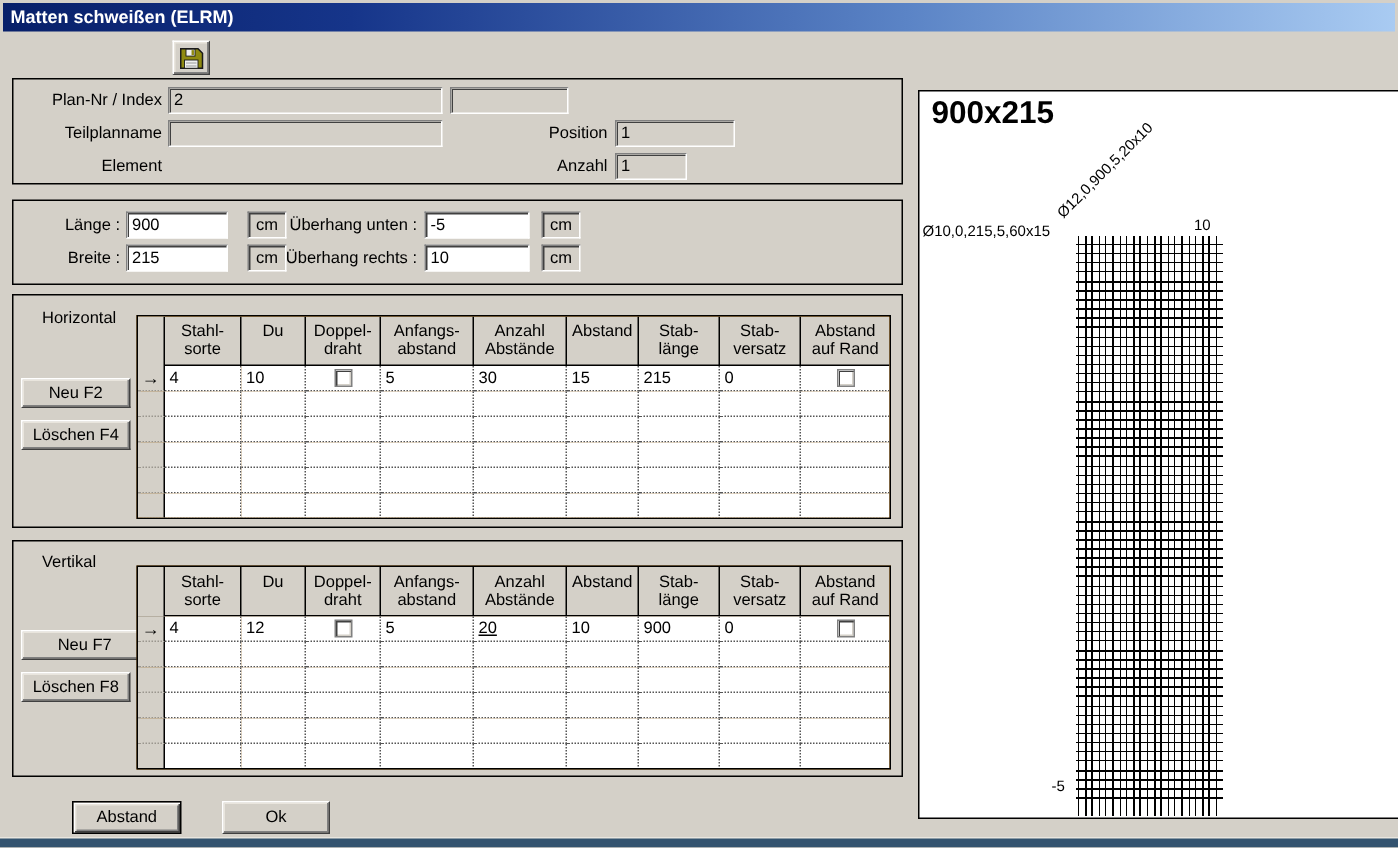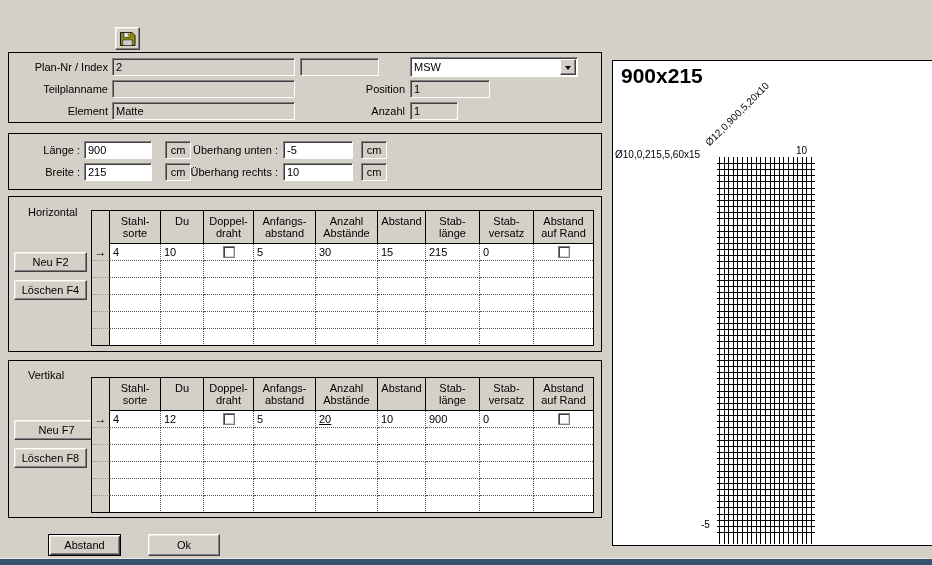--- a/index.html
+++ b/index.html
@@ -75,52 +75,48 @@
   #mesh{position:absolute;left:0;top:0;}
 
   .bottomstrip{position:absolute;left:0;top:558px;width:932px;height:7px;background:#33536f;
     border-top:1px solid #e8e5de;}
 </style>
 </head>
 <body>
 
 <div id="app">
 
+  <div class="titlebar">
+    <span>Matten schweißen (ELRM)</span>
+  </div>
 
   <button class="toolbtn">
     <svg width="17" height="16" viewBox="0 0 17 16">
       <path d="M1.5 1.5 h11.5 l3 3 v10 h-14.5 z" fill="#8f8a10" stroke="#1a1a1a" stroke-width="1"></path>
       <rect x="5" y="1.8" width="6" height="4.6" fill="#efefef" stroke="#1a1a1a" stroke-width="0.6"></rect>
       <rect x="8.7" y="2.4" width="1.6" height="3.4" fill="#8f8a10"></rect>
       <rect x="4" y="9" width="9" height="5.5" fill="#efefef" stroke="#1a1a1a" stroke-width="0.6"></rect>
       <line x1="5" y1="11" x2="12" y2="11" stroke="#999" stroke-width="0.8"></line>
       <line x1="5" y1="13" x2="12" y2="13" stroke="#999" stroke-width="0.8"></line>
     </svg>
   </button>
 
   <div class="groupbox" style="left:8px;top:52px;width:594px;height:71px;"></div>
 
   <div class="lbl r" style="left:8px;top:60px;width:100px;">Plan-Nr / Index</div>
   <div class="field" style="left:112px;top:58px;width:183px;">2</div>
   <div class="field" style="left:300px;top:58px;width:79px;"></div>
 
-  <div class="combo">
-    <span class="val">MSW</span>
-    <span class="drop">
-        <span class="tri"></span>
-      </span>
-  </div>
 
   <div class="lbl r" style="left:8px;top:82px;width:100px;">Teilplanname</div>
   <div class="field" style="left:112px;top:80px;width:183px;"></div>
   <div class="lbl r" style="left:320px;top:82px;width:85px;">Position</div>
   <div class="field" style="left:410px;top:80px;width:80px;">1</div>
 
   <div class="lbl r" style="left:8px;top:104px;width:100px;">Element</div>
-  <div class="field" style="left:112px;top:102px;width:183px;">Matte</div>
   <div class="lbl r" style="left:320px;top:104px;width:85px;">Anzahl</div>
   <div class="field" style="left:410px;top:102px;width:48px;">1</div>
 
   <div class="groupbox" style="left:8px;top:133px;width:594px;height:57px;"></div>
 
   <div class="lbl r" style="left:8px;top:143px;width:72px;">Länge :</div>
   <input class="inputw" style="left: 84px; top: 141px; width: 68px;" value="900">
   <div class="unitbox" style="left:165px;top:141px;">cm</div>
 
   <div class="lbl r" style="left:188px;top:143px;width:90px;">Überhang unten :</div>

